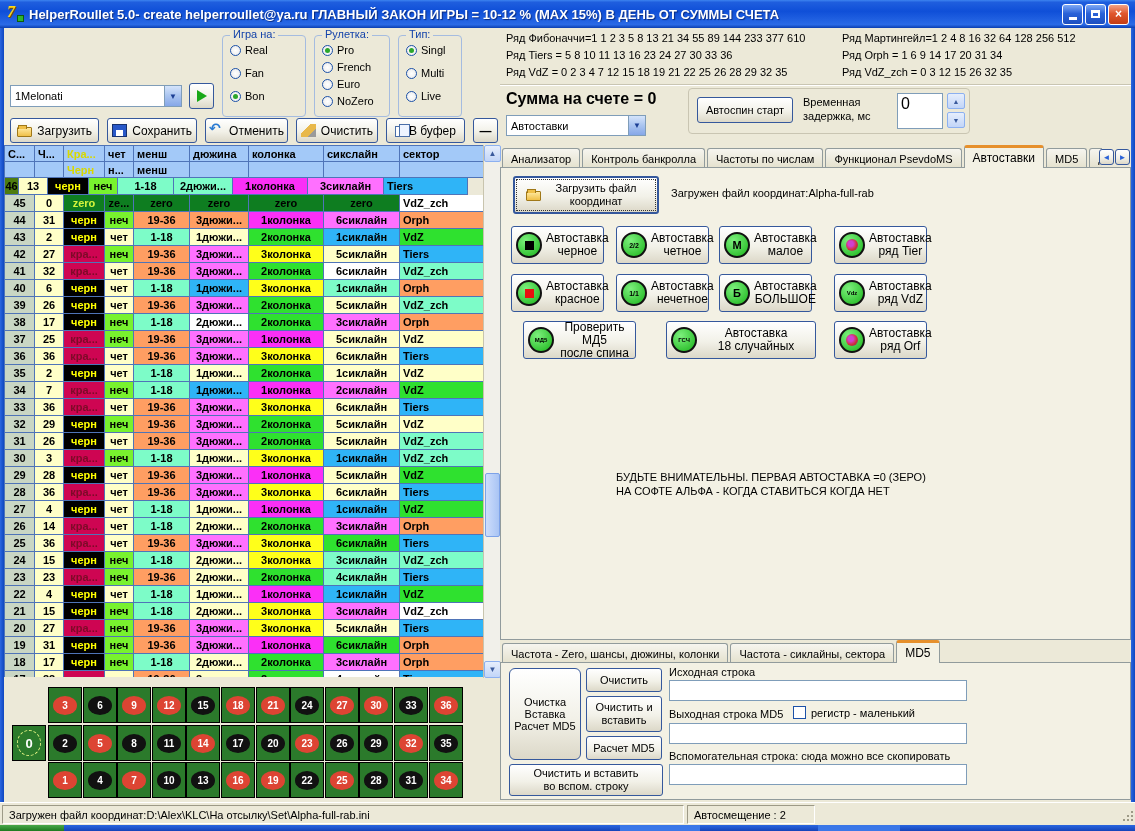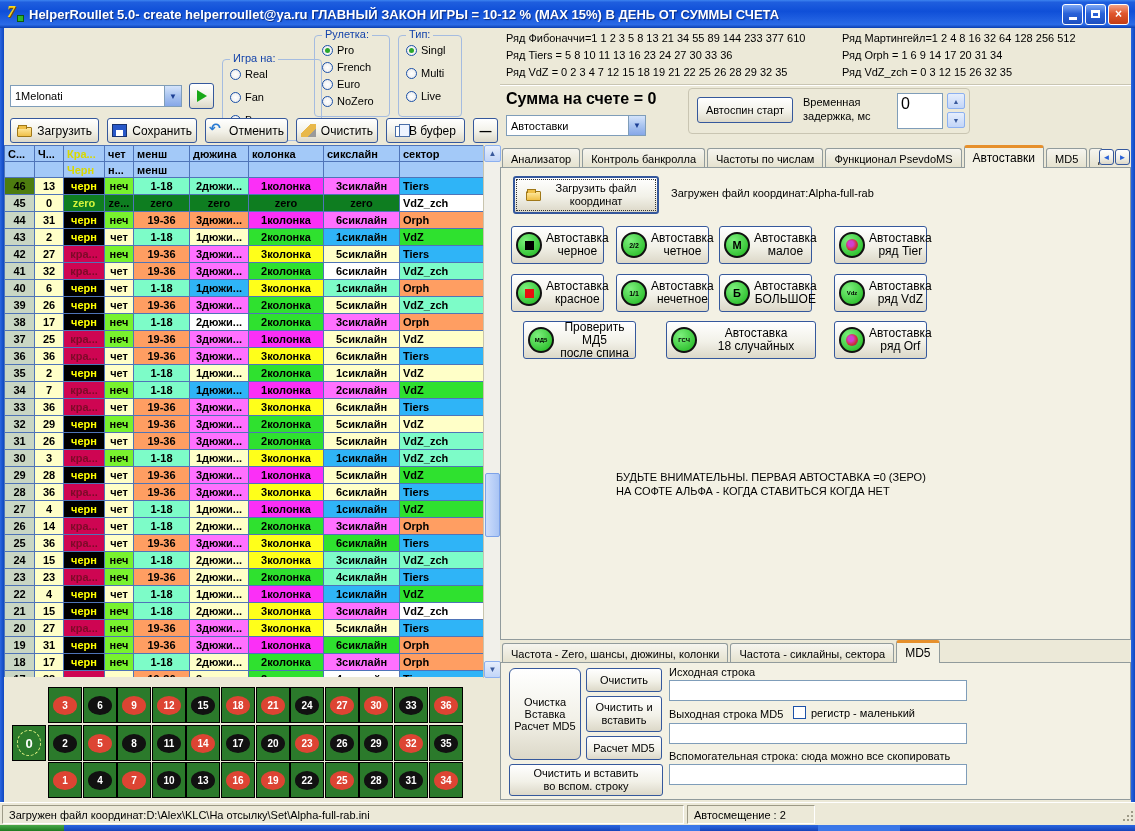--- a/index.html
+++ b/index.html
@@ -129,21 +129,21 @@
 
   <div class="abs" style="left:4px;top:28px;width:496px;height:117px;">
     <div class="combo" style="left:6px;top:57px;width:172px;height:22px;">
       <span class="cval">1Melonati</span>
       <span class="combo-arrow">▼</span>
     </div>
     <div class="xp-btn" style="position:absolute;left:185px;top:55px;width:25px;height:26px;">
       <span style="width:0;height:0;border-left:10px solid #18a818;border-top:6px solid transparent;border-bottom:6px solid transparent;"></span>
     </div>
     <div id="radio-groups">
-        <div class="groupbox" style="left: 218px; top: 7px; width: 100px; height: 82px; margin-top: 24px;">
+        <div class="groupbox" style="left: 218px; top: 7px; width: 84px; height: 82px;">
           <span class="legend">Игра на:</span>
           <div class="ropt" style="position: absolute; left: 7px; top: 8px;">
             <span class="radio"></span>
             <span>Real</span>
           </div>
           <div class="ropt" style="position: absolute; left: 7px; top: 31px;">
             <span class="radio"></span>
             <span>Fan</span>
           </div>
           <div class="ropt" style="position: absolute; left: 7px; top: 54px;">
@@ -253,21 +253,21 @@
             <div class="gcell" style="width: 41px; background: rgb(163, 201, 248); color: rgb(216, 216, 0); height: 16px;">Черн</div>
             <div class="gcell" style="width: 29px; background: rgb(163, 201, 248); color: rgb(0, 0, 0); height: 16px;">н...</div>
             <div class="gcell" style="width: 56px; background: rgb(163, 201, 248); color: rgb(0, 0, 0); height: 16px;">менш</div>
             <div class="gcell" style="width: 59px; background: rgb(163, 201, 248); color: rgb(0, 0, 0); height: 16px;"></div>
             <div class="gcell" style="width: 75px; background: rgb(163, 201, 248); color: rgb(0, 0, 0); height: 16px;"></div>
             <div class="gcell" style="width: 76px; background: rgb(163, 201, 248); color: rgb(0, 0, 0); height: 16px;"></div>
             <div class="gcell" style="width: 84px; background: rgb(163, 201, 248); color: rgb(0, 0, 0); height: 16px;"></div>
           </div>
         </div>
         <div class="grow">
-          <div class="gcell" style="width: 30px; background: #4d7c0f;">46</div>
+          <div class="gcell" style="width: 14px; background: #4d7c0f;">46</div>
           <div class="gcell" style="width: 29px; background: rgb(255, 255, 200);">13</div>
           <div class="gcell" style="width: 41px; background: rgb(0, 0, 0); color: rgb(255, 255, 0);">черн</div>
           <div class="gcell" style="width: 29px; background: rgb(120, 242, 46);">неч</div>
           <div class="gcell" style="width: 56px; background: rgb(125, 252, 200);">1-18</div>
           <div class="gcell" style="width: 59px; background: rgb(125, 252, 200);">2дюжи...</div>
           <div class="gcell" style="width: 75px; background: rgb(251, 47, 247);">1колонка</div>
           <div class="gcell" style="width: 76px; background: rgb(255, 112, 255);">3сиклайн</div>
           <div class="gcell" style="width: 84px; background: rgb(47, 180, 247); justify-content: flex-start; padding-left: 3px;">Tiers</div>
         </div>
         <div class="grow">

